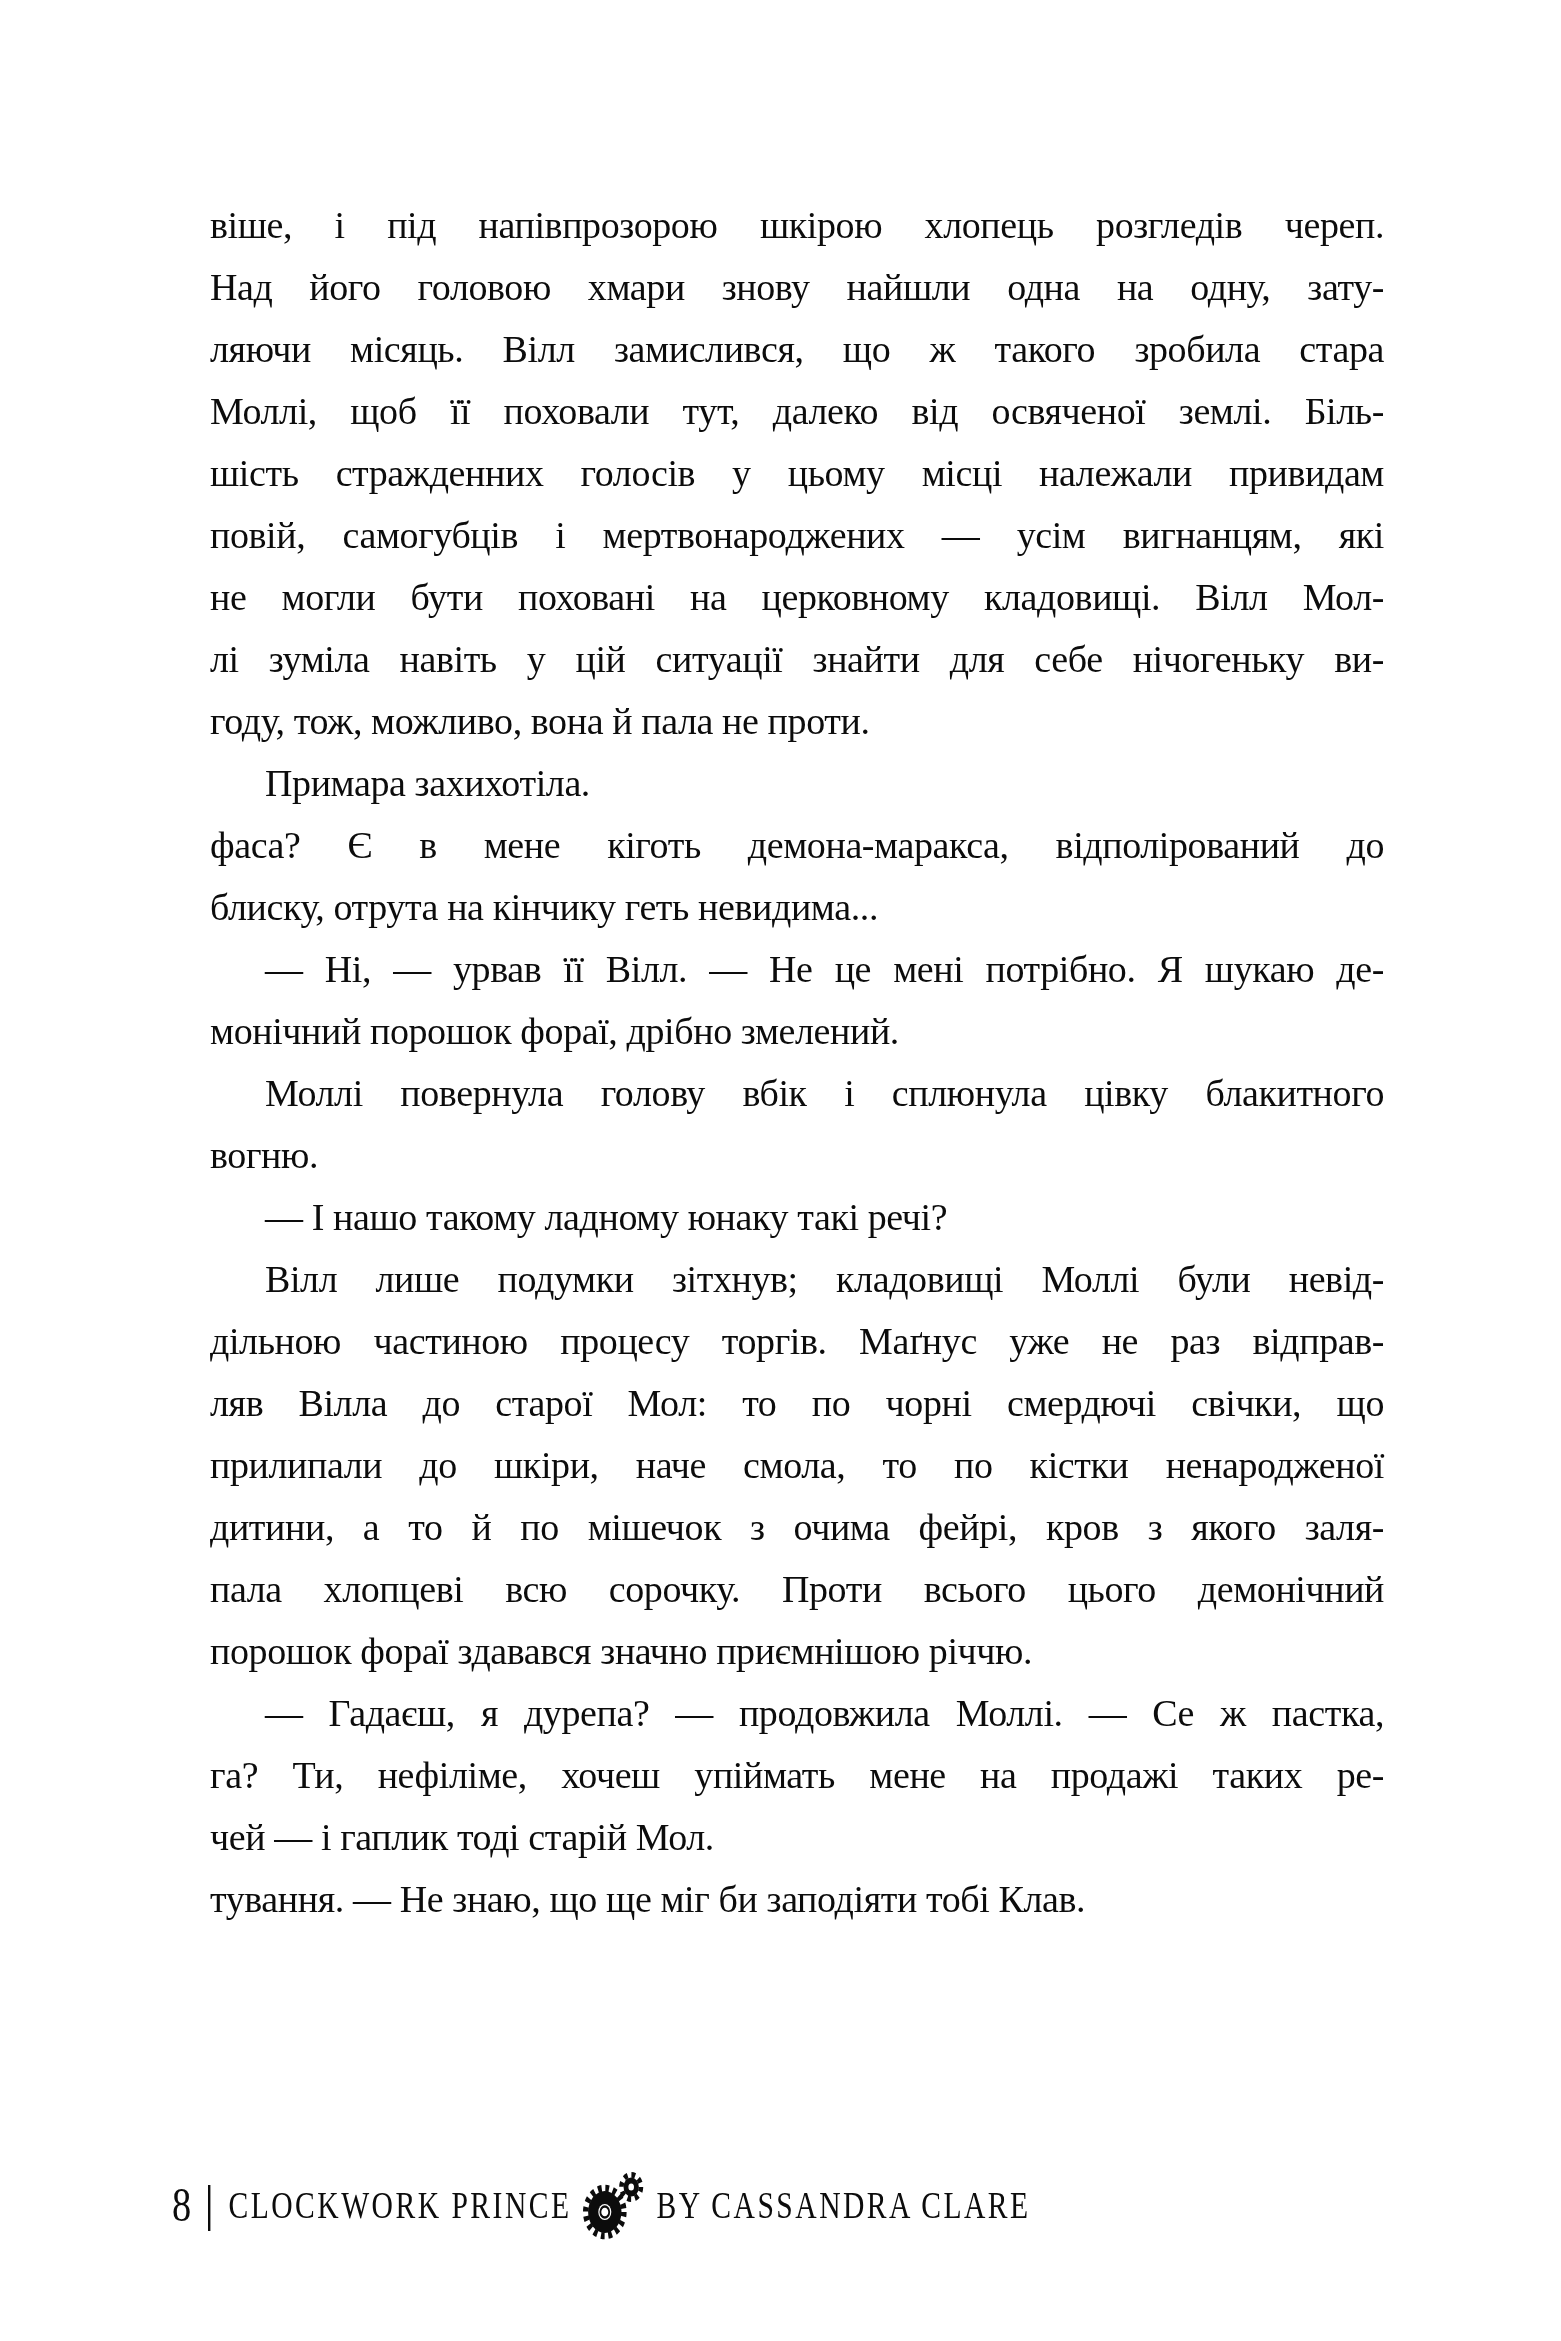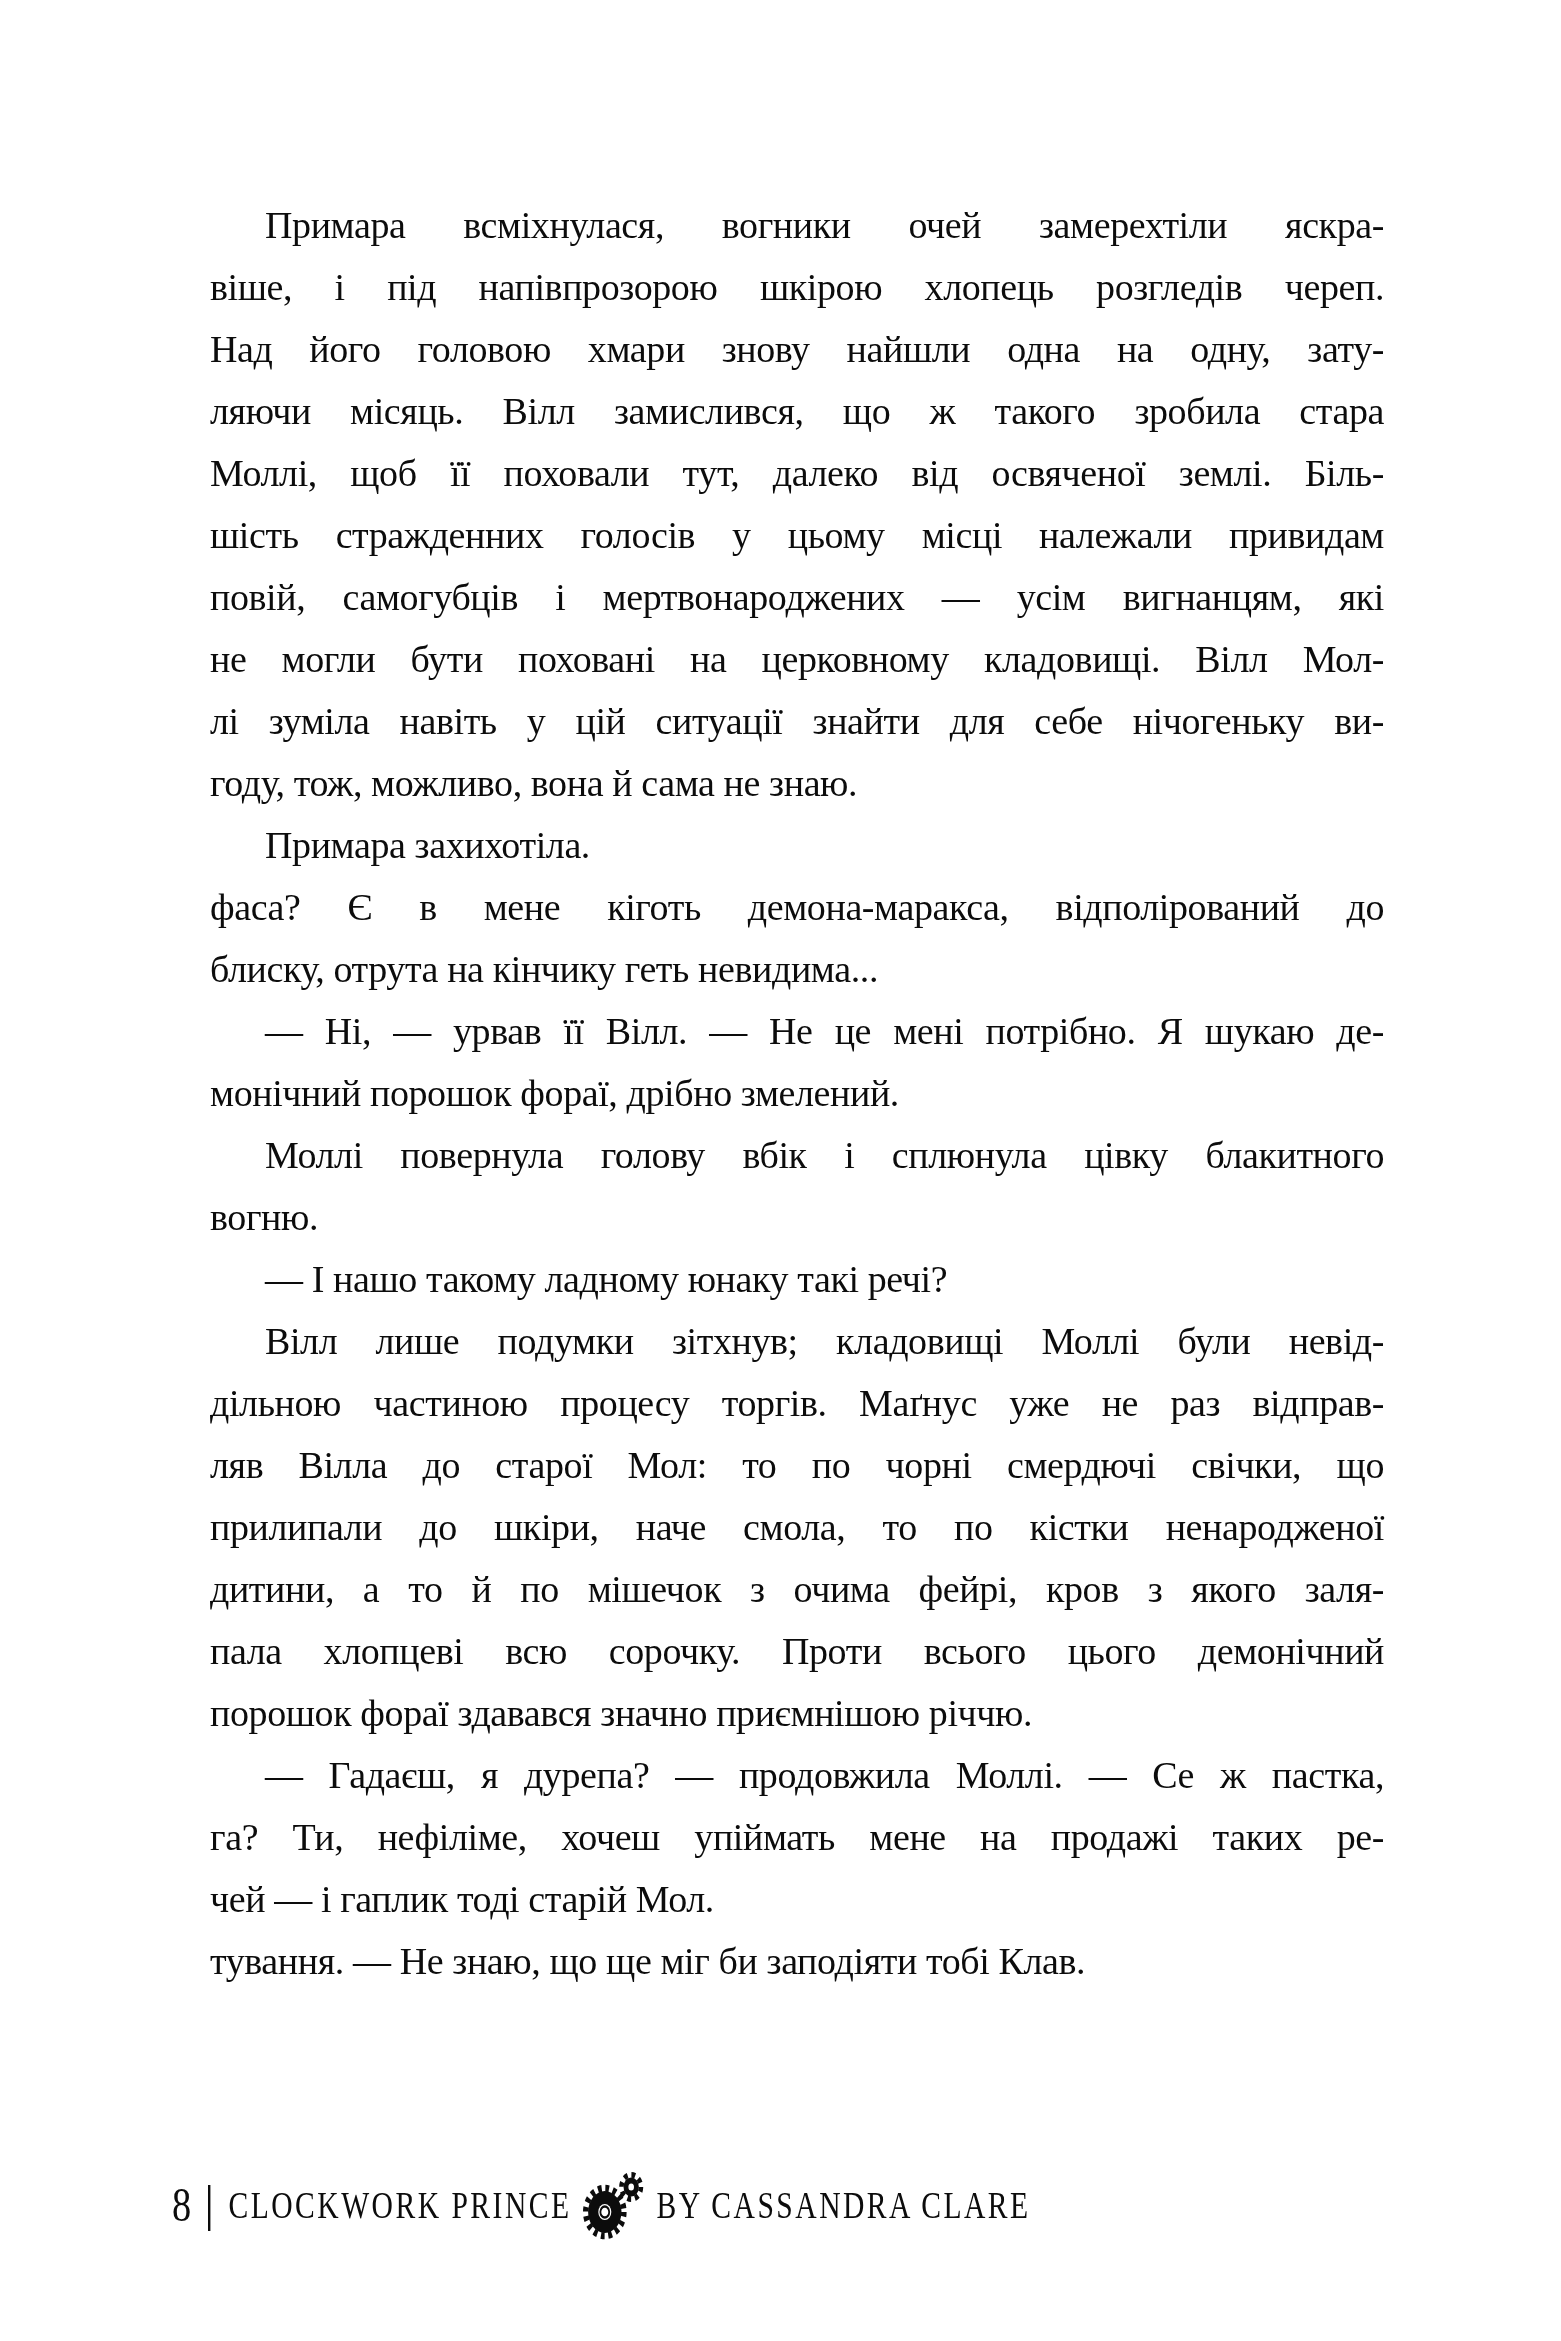--- a/index.html
+++ b/index.html
@@ -60,30 +60,29 @@
     margin: 0 8.8px 0 12.3px;
     flex: none;
   }
   .gear-large { position: absolute; left: 0; top: 12.3px; width: 58px; height: 58px; }
   .gear-small { position: absolute; left: 46px; top: 0; width: 32px; height: 32px; }
 </style>
 </head>
 <body>
 
 <main class="text-block">
-    <div class="line first">Примара всміхнулася, вогники очей замерехтіли яскра-</div>
     <div class="line">віше, і під напівпрозорою шкірою хлопець розгледів череп.</div>
     <div class="line">Над його головою хмари знову найшли одна на одну, зату-</div>
     <div class="line">ляючи місяць. Вілл замислився, що ж такого зробила стара</div>
     <div class="line">Моллі, щоб її поховали тут, далеко від освяченої землі. Біль-</div>
     <div class="line">шість стражденних голосів у цьому місці належали привидам</div>
     <div class="line">повій, самогубців і мертвонароджених — усім вигнанцям, які</div>
     <div class="line">не могли бути поховані на церковному кладовищі. Вілл Мол-</div>
     <div class="line">лі зуміла навіть у цій ситуації знайти для себе нічогеньку ви-</div>
-    <div class="line last">году, тож, можливо, вона й сама не знаю.</div>
+    <div class="line last">году, тож, можливо, вона й пала не проти.</div>
     <div class="line first last">Примара захихотіла.</div>
     <div class="line">фаса? Є в мене кіготь демона-маракса, відполірований до</div>
     <div class="line last">блиску, отрута на кінчику геть невидима...</div>
     <div class="line first">— Ні, — урвав її Вілл. — Не це мені потрібно. Я шукаю де-</div>
     <div class="line last">монічний порошок фораї, дрібно змелений.</div>
     <div class="line first">Моллі повернула голову вбік і сплюнула цівку блакитного</div>
     <div class="line last">вогню.</div>
     <div class="line first last">— І нашо такому ладному юнаку такі речі?</div>
     <div class="line first">Вілл лише подумки зітхнув; кладовищі Моллі були невід-</div>
     <div class="line">дільною частиною процесу торгів. Маґнус уже не раз відправ-</div>

